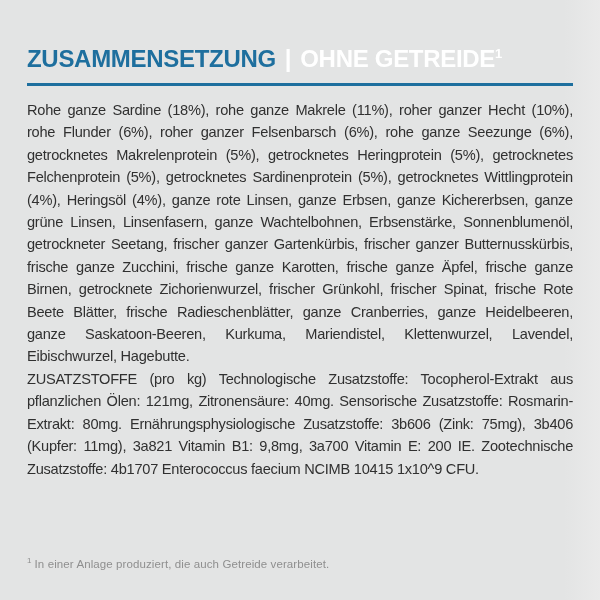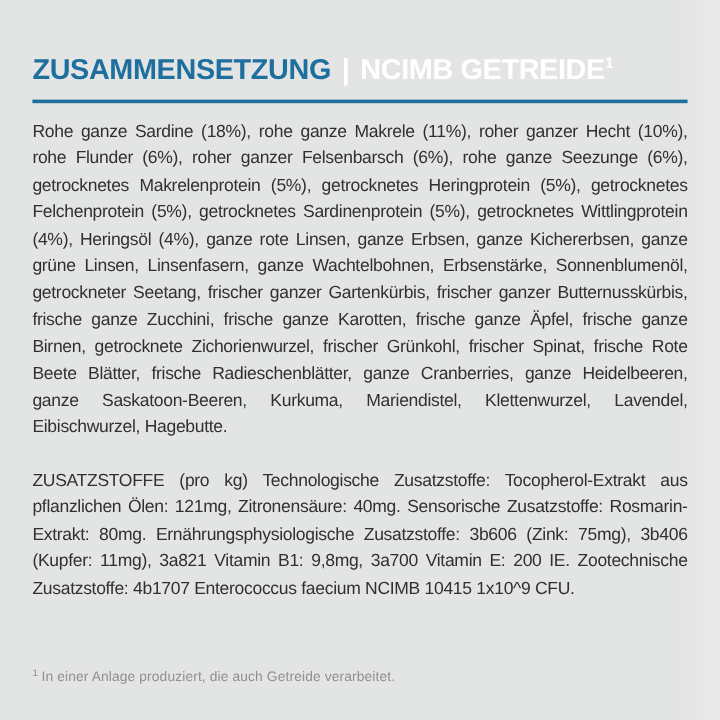--- a/index.html
+++ b/index.html
@@ -57,21 +57,20 @@
     font-size: 14.6px;
     line-height: 22.4px;
     text-align: justify;
     letter-spacing: -0.25px;
     margin: 0;
   }
   .ingredients {
     margin-top: 13px;
   }
   .additives {
-    margin-top: 22px;
   }
   .footnote {
     position: absolute;
     left: 27px;
     top: 556px;
     color: #8f8f8f;
     font-size: 11.5px;
     letter-spacing: 0.1px;
     margin: 0;
   }
@@ -81,21 +80,21 @@
   }
 </style>
 </head>
 <body>
 
 <div class="page">
 
   <div class="section-header">
     <span class="title-main">ZUSAMMENSETZUNG</span>
     <span class="title-divider">|</span>
-    <span class="title-sub"><span>NCIMB GETREIDE</span><sup>1</sup></span>
+    <span class="title-sub"><span>OHNE GETREIDE</span><sup>1</sup></span>
   </div>
 
   <div class="header-rule"></div>
 
   <p class="body-copy ingredients">Rohe ganze Sardine (18%), rohe ganze Makrele (11%), roher ganzer Hecht (10%), rohe Flunder (6%), roher ganzer Felsenbarsch (6%), rohe ganze Seezunge (6%), getrocknetes Makrelenprotein (5%), getrocknetes Heringprotein (5%), getrocknetes Felchenprotein (5%), getrocknetes Sardinenprotein (5%), getrocknetes Wittlingprotein (4%), Heringsöl (4%), ganze rote Linsen, ganze Erbsen, ganze Kichererbsen, ganze grüne Linsen, Linsenfasern, ganze Wachtelbohnen, Erbsenstärke, Sonnenblumenöl, getrockneter Seetang, frischer ganzer Gartenkürbis, frischer ganzer Butternusskürbis, frische ganze Zucchini, frische ganze Karotten, frische ganze Äpfel, frische ganze Birnen, getrocknete Zichorienwurzel, frischer Grünkohl, frischer Spinat, frische Rote Beete Blätter, frische Radieschenblätter, ganze Cranberries, ganze Heidelbeeren, ganze Saskatoon-Beeren, Kurkuma, Mariendistel, Klettenwurzel, Lavendel, Eibischwurzel, Hagebutte.</p>
 
   <p class="body-copy additives">ZUSATZSTOFFE (pro kg) Technologische Zusatzstoffe: Tocopherol-Extrakt aus pflanzlichen Ölen: 121mg, Zitronensäure: 40mg. Sensorische Zusatzstoffe: Rosmarin-Extrakt: 80mg. Ernährungsphysiologische Zusatzstoffe: 3b606 (Zink: 75mg), 3b406 (Kupfer: 11mg), 3a821 Vitamin B1: 9,8mg, 3a700 Vitamin E: 200 IE. Zootechnische Zusatzstoffe: 4b1707 Enterococcus faecium NCIMB 10415 1x10^9 CFU.</p>
 
   <p class="footnote"><sup>1</sup><span>In einer Anlage produziert, die auch Getreide verarbeitet.</span></p>
 

